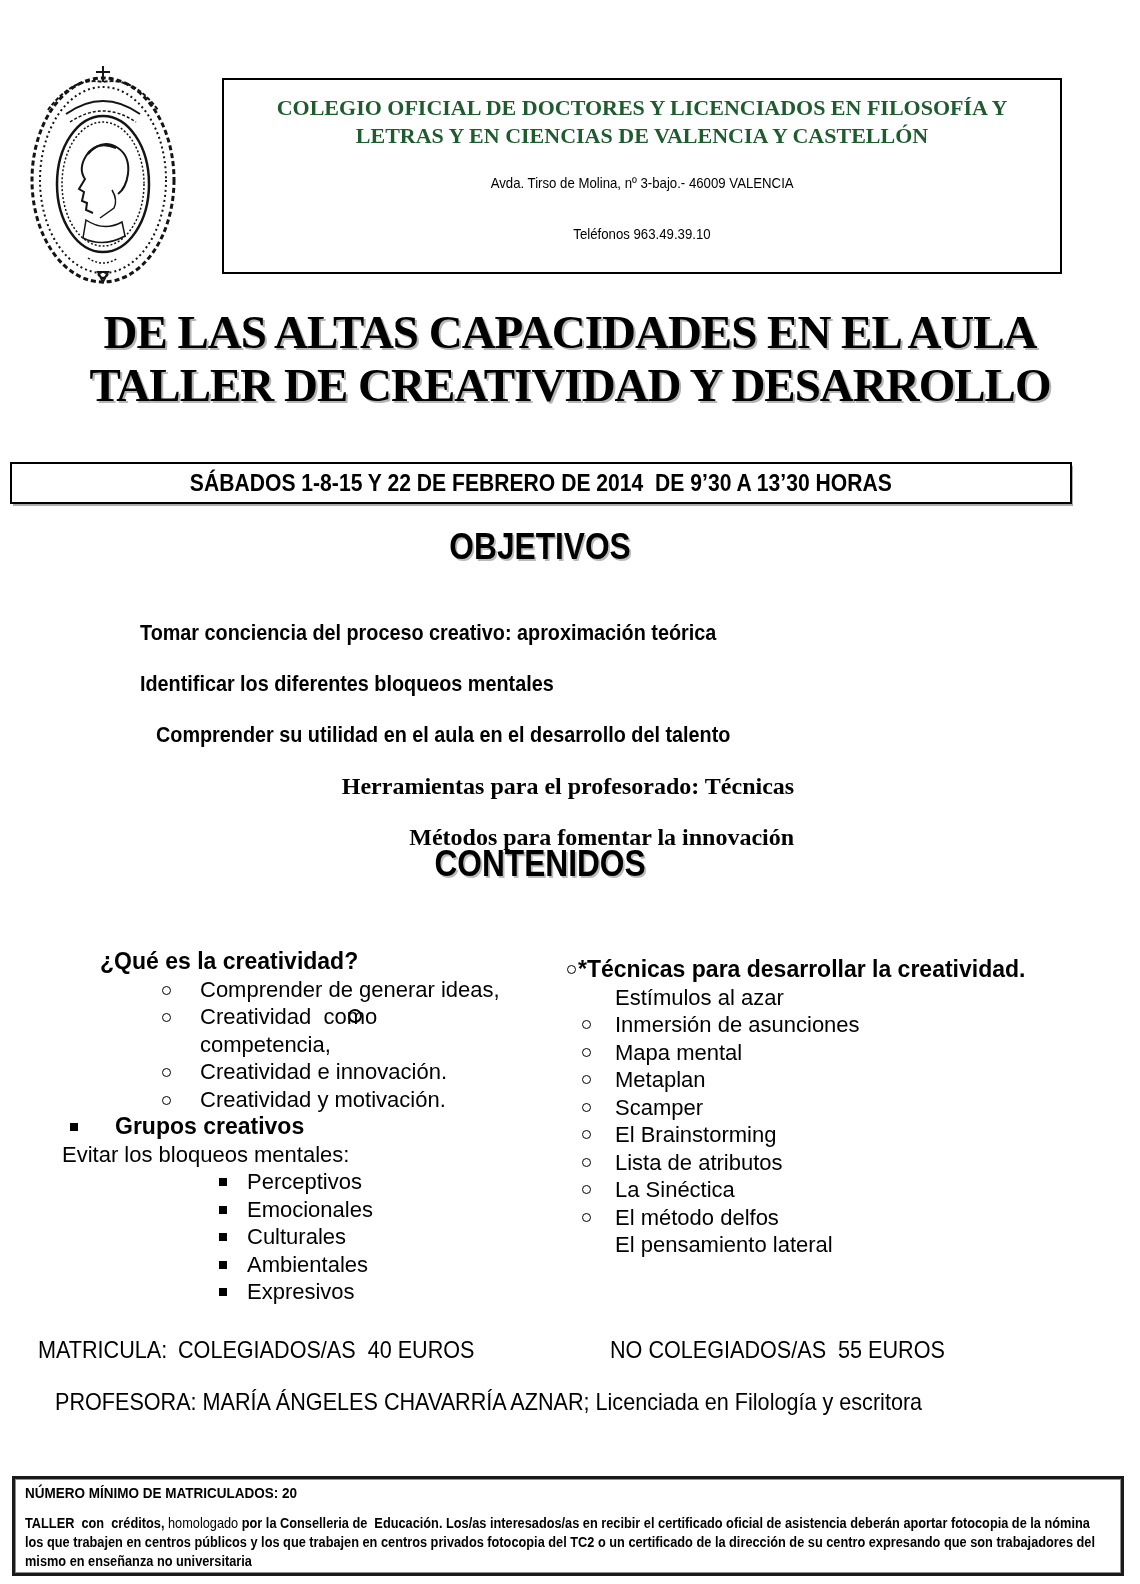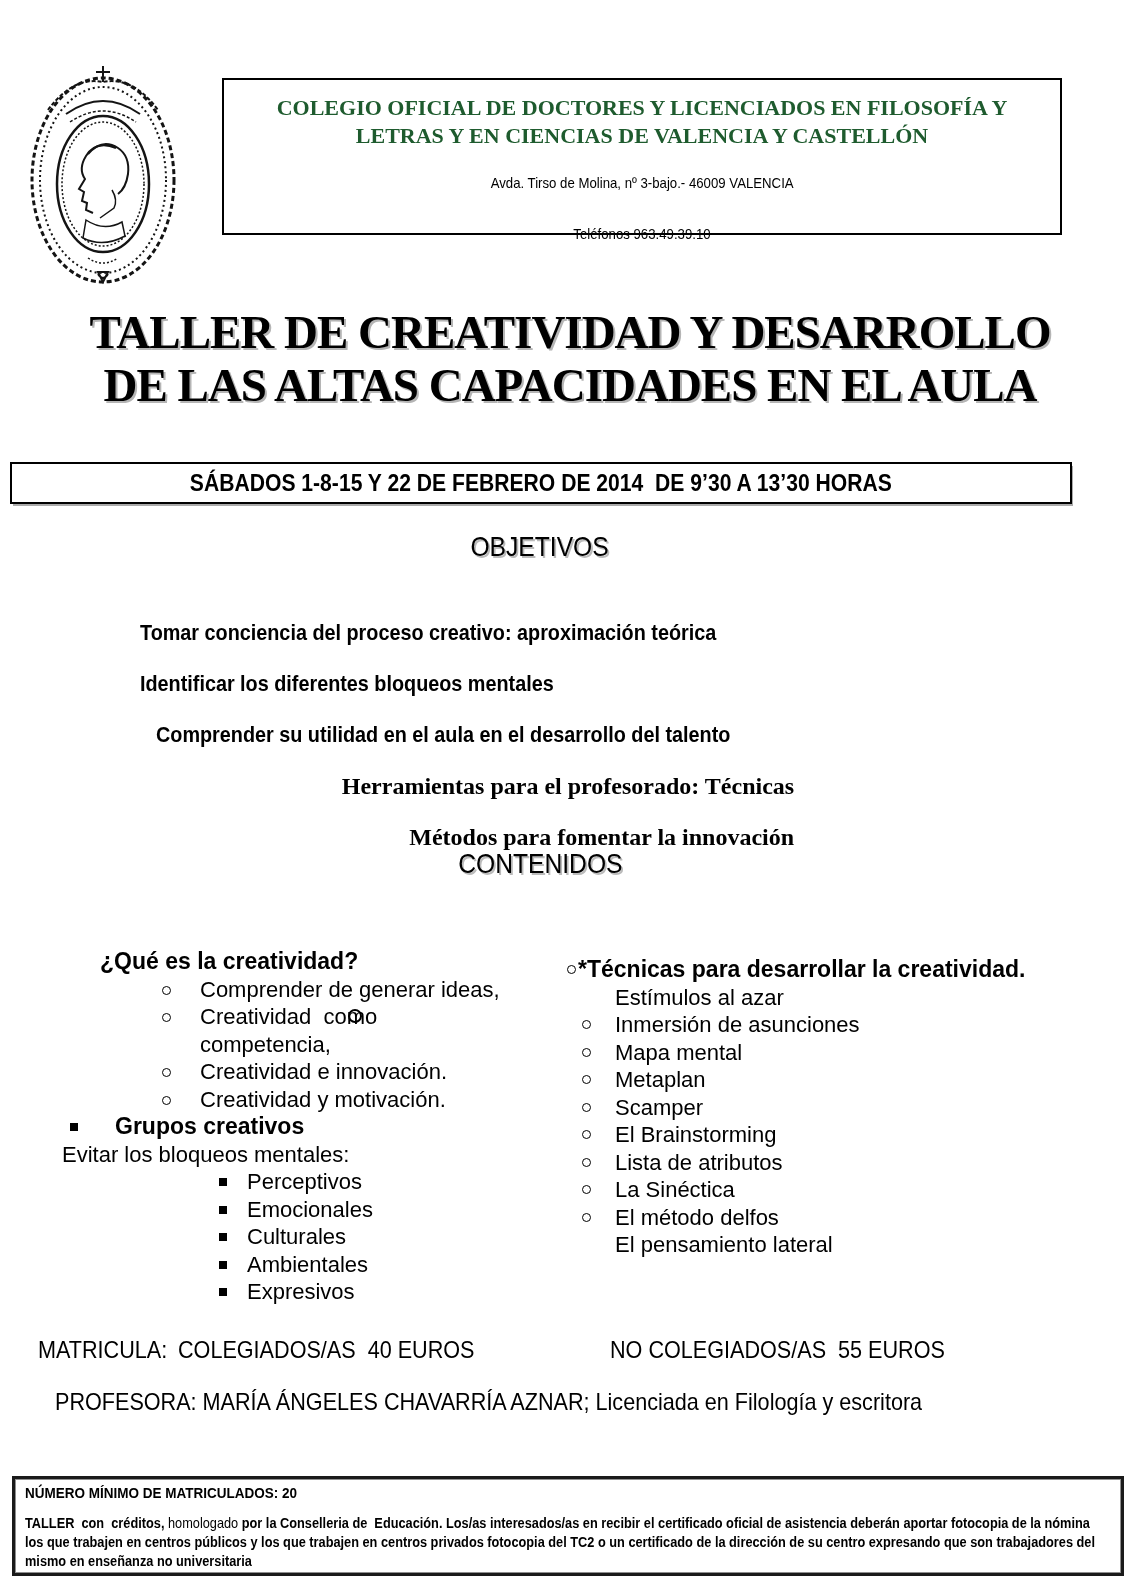--- a/index.html
+++ b/index.html
@@ -5,21 +5,21 @@
   html,body { margin:0; padding:0; background:#ffffff; }
   .page {
     position:relative; width:1140px; height:1584px; margin:0 auto;
     background:#ffffff; color:#000;
     font-family:"Liberation Sans", sans-serif;
     overflow:hidden;
   }
   
   .logo { position:absolute; left:28px; top:62px; width:150px; height:228px; }
   .header-box {
-    position:absolute; left:222px; top:78px; width:840px; height:157px;
+    position:absolute; left:222px; top:78px; width:840px; height:196px;
     border:2px solid #000; box-sizing:border-box; text-align:center;
   }
   .org-name {
     margin-top:14px; font-family:"Liberation Serif", serif; font-weight:bold;
     font-size:22px; line-height:28px; color:#1E5B2E; letter-spacing:0px;
   }
   .addr-line { margin-top:24px; font-size:15px; }
   .phone-line { margin-top:34px; font-size:15px; }
   .cond  { display:inline-block; transform:scaleX(0.9);  transform-origin:0 50%; white-space:nowrap; }
   .cond-c{ display:inline-block; transform:scaleX(0.88); transform-origin:50% 50%; white-space:nowrap; }
@@ -34,21 +34,21 @@
   .schedule-box {
     position:absolute; left:10px; top:462px; width:1062px; height:42px;
     border:2px solid #000; box-sizing:border-box;
     display:flex; align-items:center; justify-content:center;
     font-weight:bold; font-size:24px;
     box-shadow:2px 3px 0 -1px #aaa;
   }
   
   .section-heading {
     position:absolute; left:0; width:1080px; text-align:center;
-    font-weight:normal; font-size:28px; line-height:42px;
+    font-weight:bold; font-size:36px; line-height:42px;
     text-shadow:2px 2px 0 #bbb;
   }
   .obj-head { top:526px; }
   .cont-head { top:843px; }
   
   .objetivos { position:absolute; left:140px; top:620px; }
   .obj-item { height:28px; margin-bottom:23px; font-weight:bold; font-size:22px; }
   .obj-item.indent { margin-left:16px; }
   .obj-item-serif {
     height:28px; margin-bottom:23px; margin-left:18px;
@@ -137,22 +137,22 @@
     </div>
     <div class="addr-line">
       <span class="cond-c">Avda. Tirso de Molina, nº 3-bajo.- 46009 VALENCIA</span>
     </div>
     <div class="phone-line">
       <span class="cond-c">Teléfonos 963.49.39.10</span>
     </div>
   </div>
 
   <div class="main-title">
+    <div>DE LAS ALTAS CAPACIDADES EN EL AULA</div>
     <div>TALLER DE CREATIVIDAD Y DESARROLLO</div>
-    <div>DE LAS ALTAS CAPACIDADES EN EL AULA</div>
   </div>
 
   <div class="schedule-box">
     <span class="cond-c">SÁBADOS 1-8-15 Y 22 DE FEBRERO DE 2014&nbsp; DE 9’30 A 13’30 HORAS</span>
   </div>
 
   <div class="section-heading obj-head">
     <span class="cond-c">OBJETIVOS</span>
   </div>
   <div class="objetivos">

